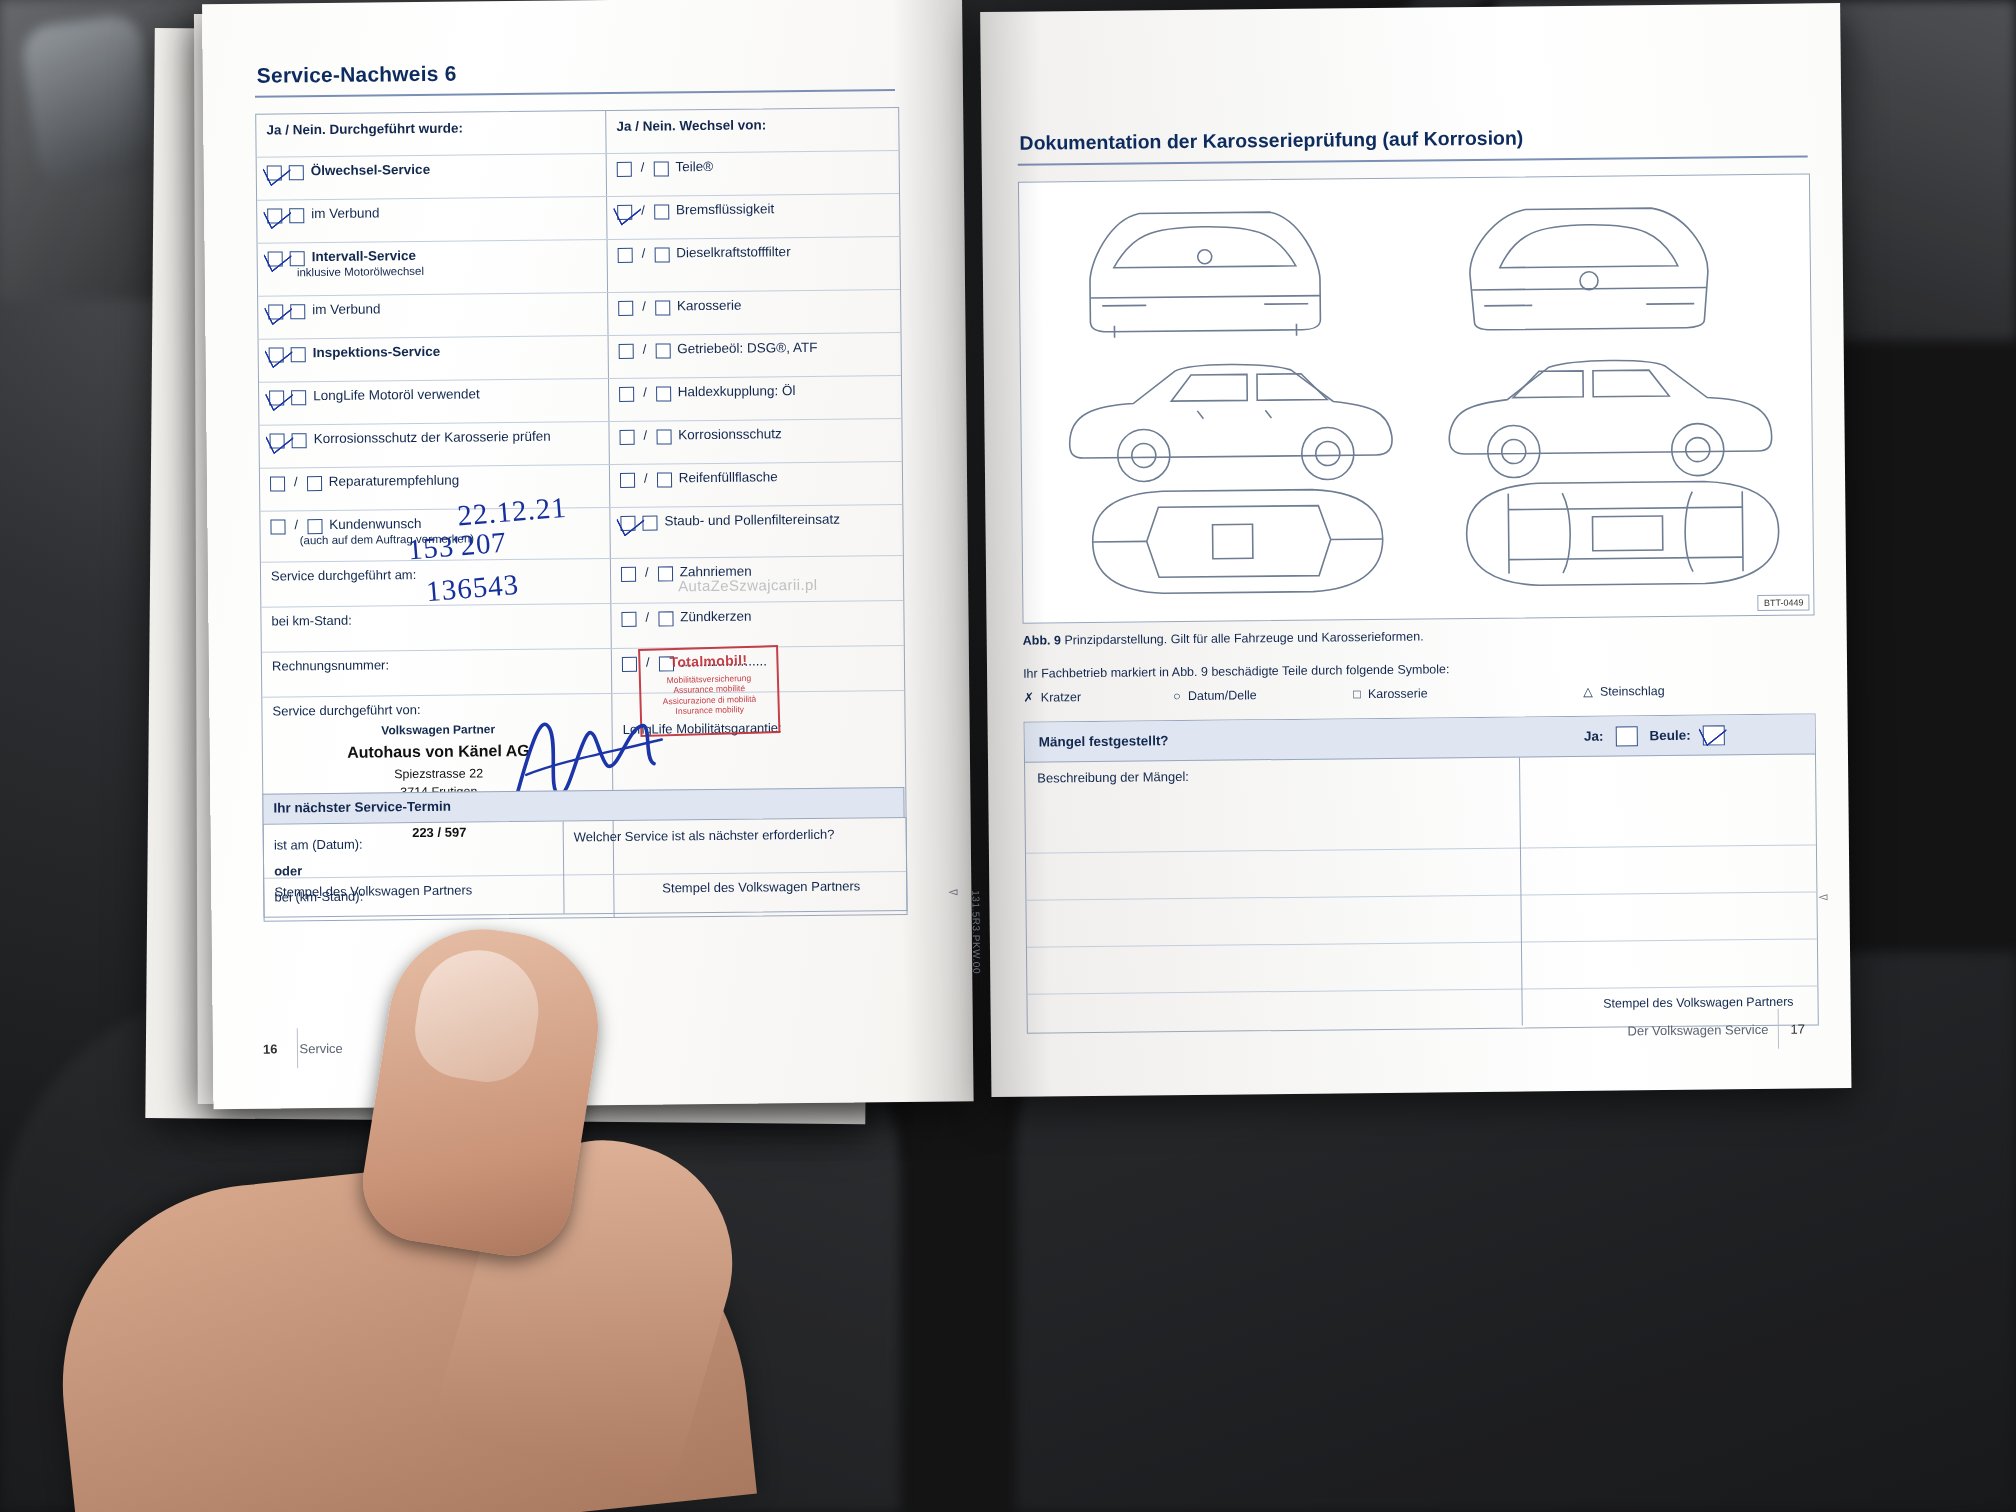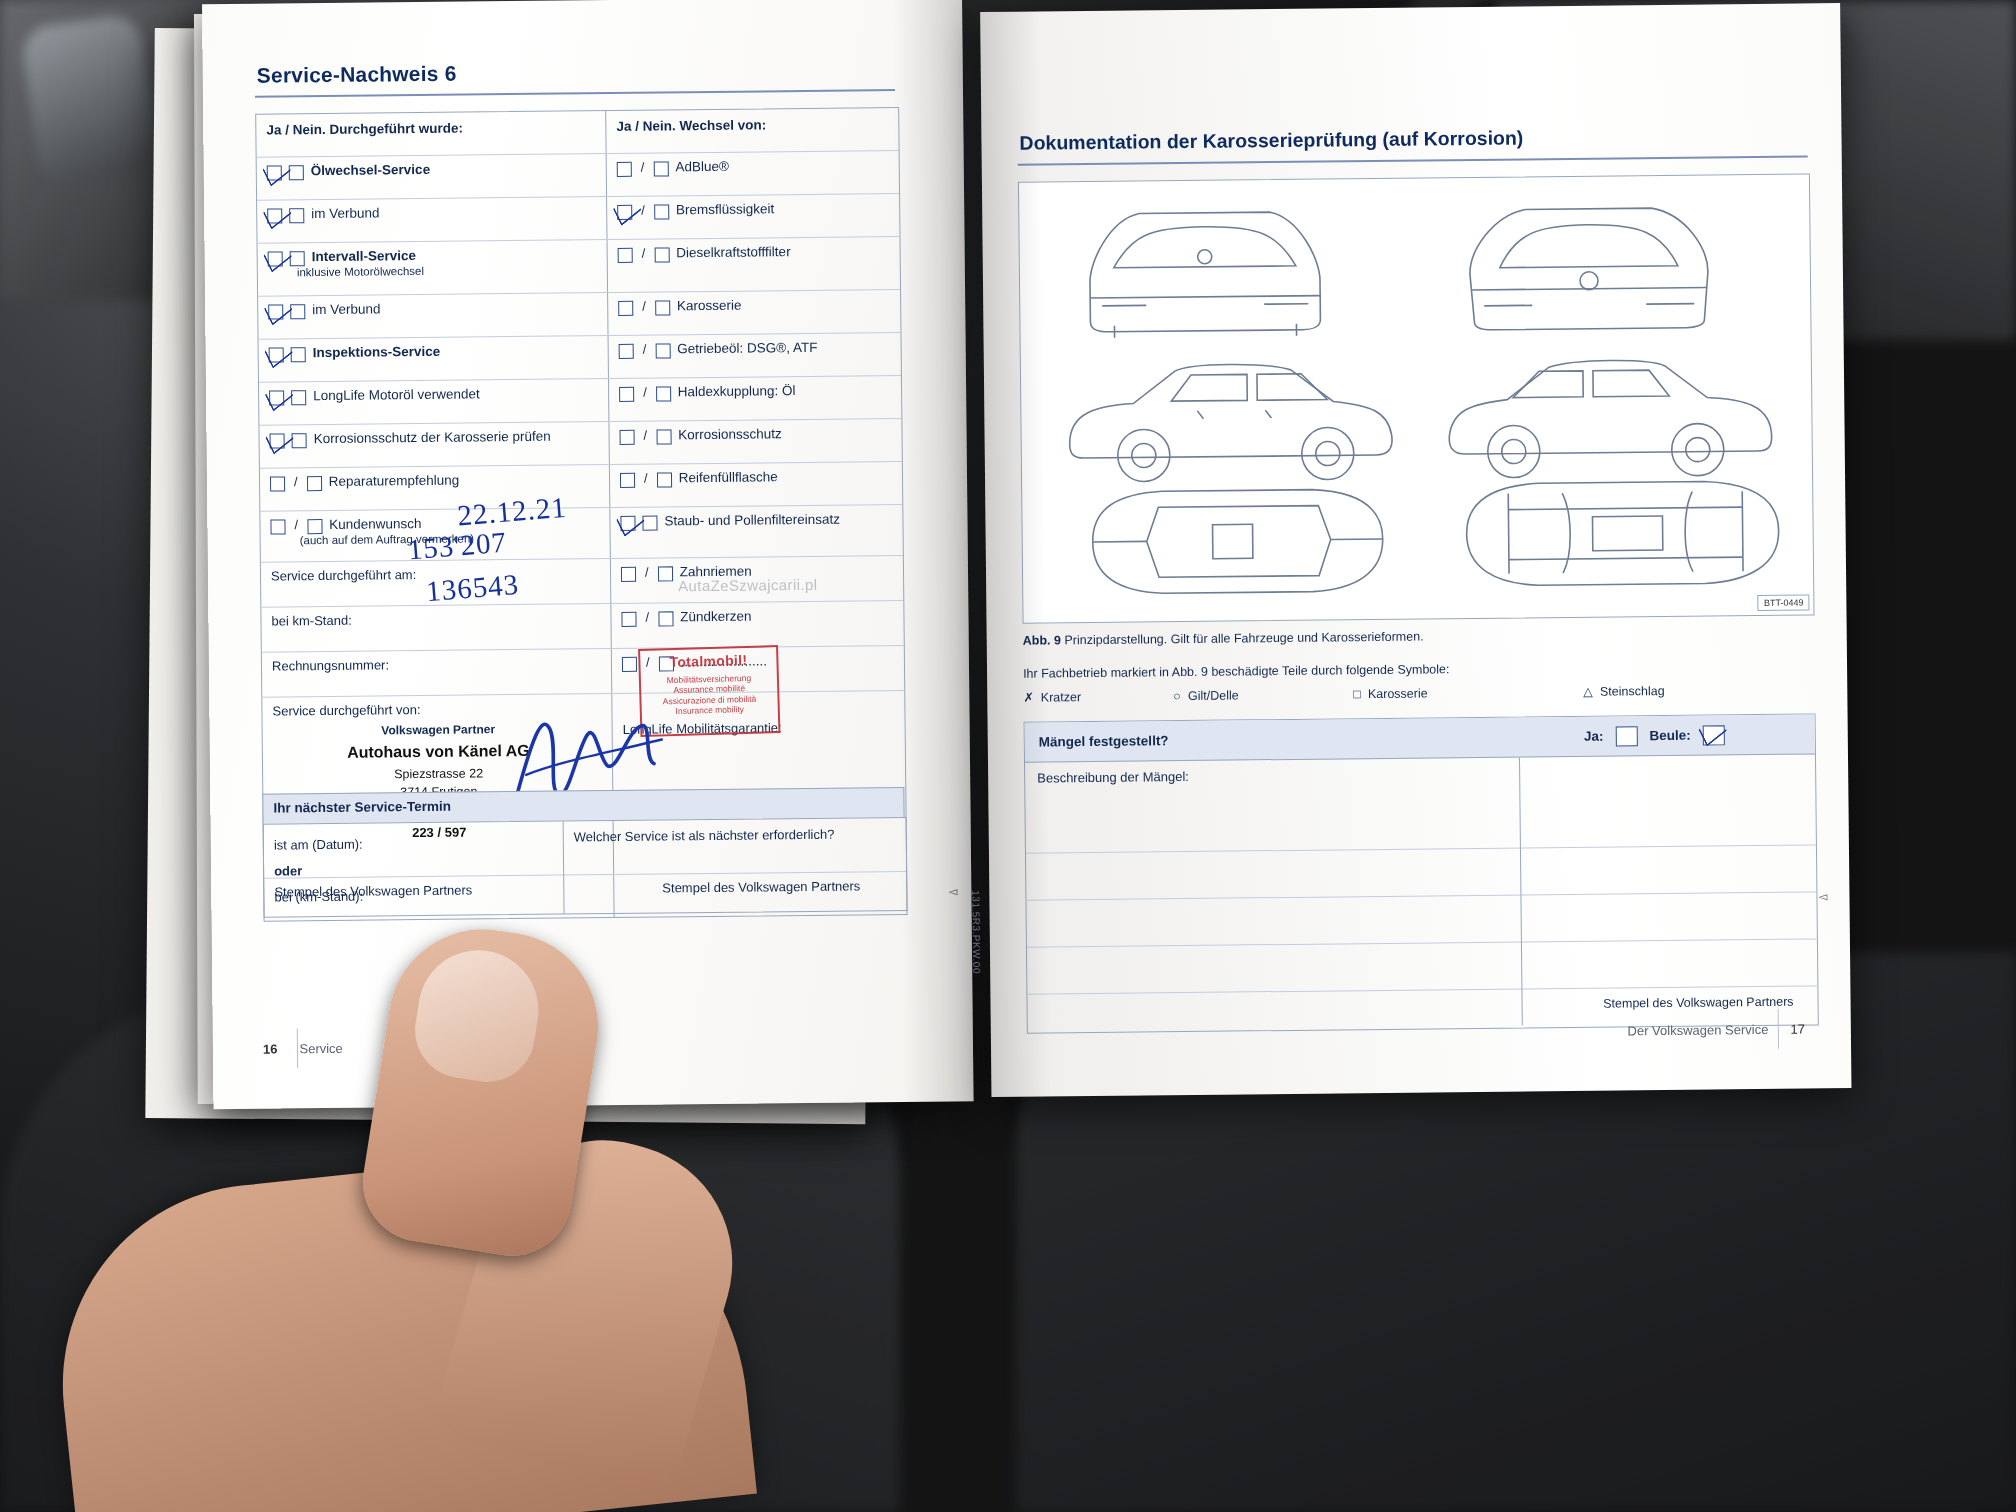--- a/index.html
+++ b/index.html
@@ -141,21 +141,21 @@
                   <span class="bx tick"></span>
                   <span class="bx"></span>
                   <b>Ölwechsel-Service</b>
                 </div>
               </div>
             <div class="cR">
                 <div class="itm">
                   <span class="bx"></span>
                   <span class="slash">/</span>
                   <span class="bx tick2"></span>
-                  <span>AdBlue®</span>
+                  <span>Teile®</span>
                 </div>
               </div>
           </div>
 
           <div class="row">
             <div class="cL">
                 <div class="itm">
                   <span class="bx tick"></span>
                   <span class="bx"></span>
                   <span>im Verbund</span>
@@ -480,21 +480,21 @@
         </div>
 
         <div class="symline">Ihr Fachbetrieb markiert in Abb. 9 beschädigte Teile durch folgende Symbole:</div>
         <div class="syms">
           <div class="s1">
               <span>✗</span>
               <span>Kratzer</span>
             </div>
           <div class="s2">
               <span>○</span>
-              <span>Gilt/Delle</span>
+              <span>Datum/Delle</span>
             </div>
           <div class="s3">
               <span>□</span>
               <span>Karosserie</span>
             </div>
           <div>
               <span>△</span>
               <span>Steinschlag</span>
             </div>
         </div>

